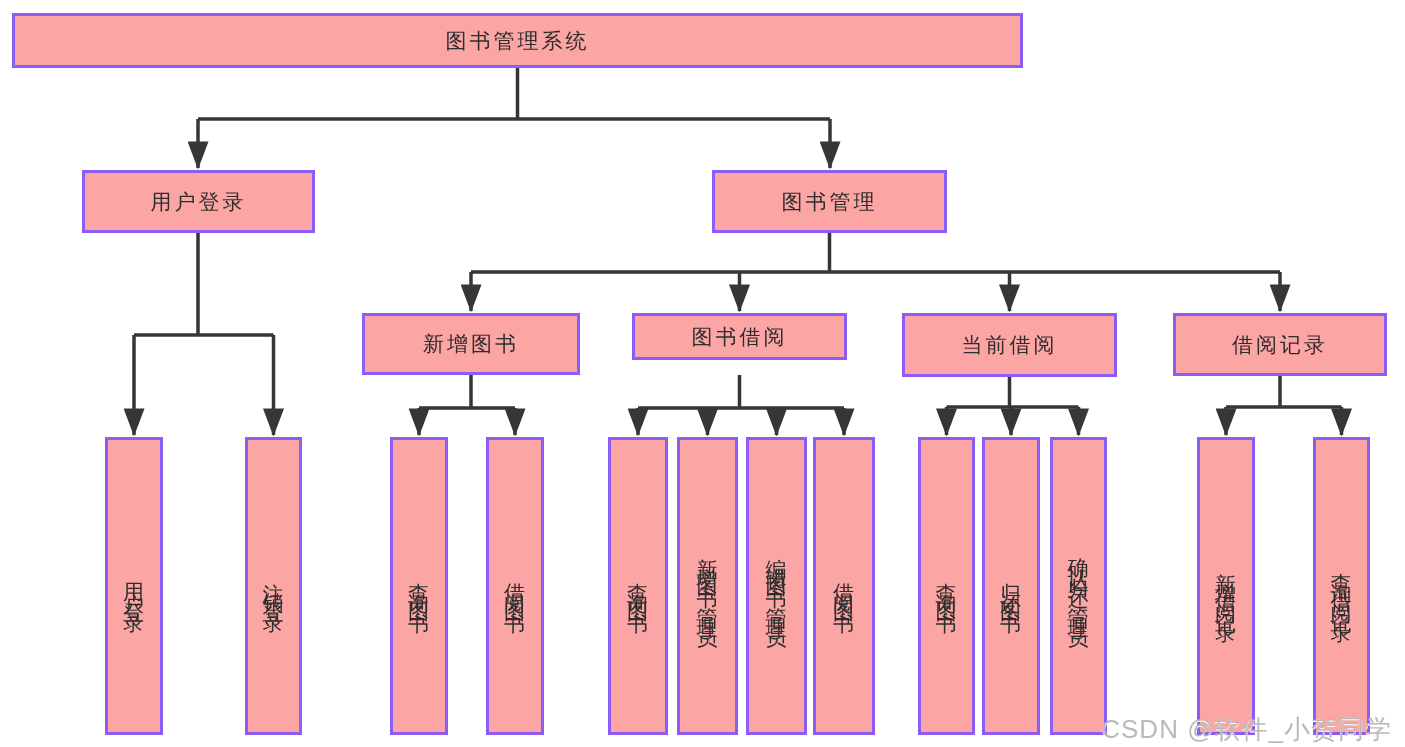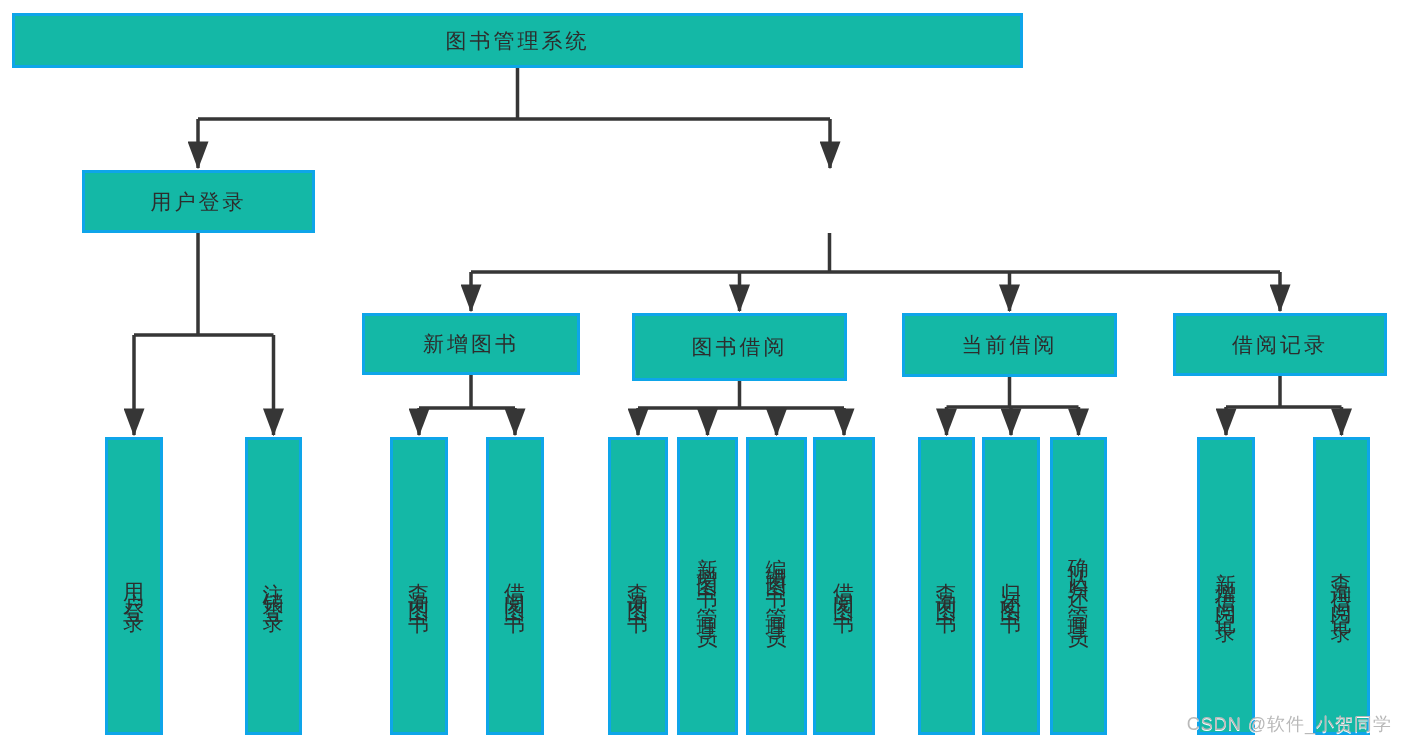--- a/index.html
+++ b/index.html
@@ -1,53 +1,53 @@
 <!DOCTYPE html>
 <html><head>
 <meta charset="utf-8">
 <style>
   html,body{margin:0;padding:0;background:#ffffff;}
   .canvas{
     position:relative;width:1405px;height:747px;background:#ffffff;
     font-family:"Liberation Sans","DejaVu Sans",sans-serif;overflow:hidden;
   }
   .node{
-    position:absolute;box-sizing:border-box;border:3px solid #0ea5e9;
-    background:#14b8a6;display:flex;align-items:center;justify-content:center;
+    position:absolute;box-sizing:border-box;border:3px solid #8b5cf6;
+    background:#fca5a5;display:flex;align-items:center;justify-content:center;
     color:#2d2d2d;
   }
   .h .label{font-size:21px;letter-spacing:3px;white-space:nowrap;}
   .v .label{
     writing-mode:vertical-rl;text-orientation:mixed;
     font-size:21px;letter-spacing:10px;line-height:1;
   }
   .leaf{top:437px;width:58px;height:298px;}
   #n-root   {left:12px;  top:13px;  width:1011px;height:55px;}
   #n-user   {left:82px;  top:170px; width:233px; height:63px;}
   #n-book   {left:712px; top:170px; width:235px; height:63px;}
   #n-new    {left:362px; top:313px; width:218px; height:62px;}
-  #n-borrow {left:632px; top:313px; width:215px; height:68px;}
+  #n-borrow {left:632px; top:313px; width:215px; height:47px;}
   #n-current{left:902px; top:313px; width:215px; height:64px;}
   #n-record {left:1173px;top:313px; width:214px; height:63px;text-align:center;}
   #l-1 {left:105px;}
   #l-2 {left:245px;width:57px;}
   #l-3 {left:390px;}
   #l-4 {left:486px;}
   #l-5 {left:608px;width:60px;}
   #l-6 {left:677px;width:61px;}
   #l-7 {left:746px;width:61px;}
   #l-8 {left:813px;width:62px;}
   #l-9 {left:918px;width:57px;}
   #l-10{left:982px;}
   #l-11{left:1050px;width:57px;}
   #l-12{left:1197px;}
   #l-13{left:1313px;width:57px;}
   .wires{position:absolute;left:0;top:0;width:1405px;height:747px;pointer-events:none;}
   .watermark{
-    position:absolute;right:13px;top:712px;font-size:18px;letter-spacing:1px;
+    position:absolute;right:13px;top:712px;font-size:26px;letter-spacing:1px;
     color:#b9b9b9;white-space:nowrap;text-shadow:0 1px 0 #ffffff;
   }
 </style>
 </head>
 <body>
 
 <div class="canvas">
 
   <svg class="wires" viewBox="0 0 1405 747" xmlns="http://www.w3.org/2000/svg">
     <defs>
@@ -99,20 +99,23 @@
     </g>
   </svg>
 
   <div id="n-root" class="node h">
     <span class="label">图书管理系统</span>
   </div>
 
   <div id="n-user" class="node h">
     <span class="label">用户登录</span>
   </div>
+  <div id="n-book" class="node h">
+    <span class="label">图书管理</span>
+  </div>
 
   <div id="n-new" class="node h">
     <span class="label">新增图书</span>
   </div>
   <div id="n-borrow" class="node h">
     <span class="label">图书借阅</span>
   </div>
   <div id="n-current" class="node h">
     <span class="label">当前借阅</span>
   </div>

